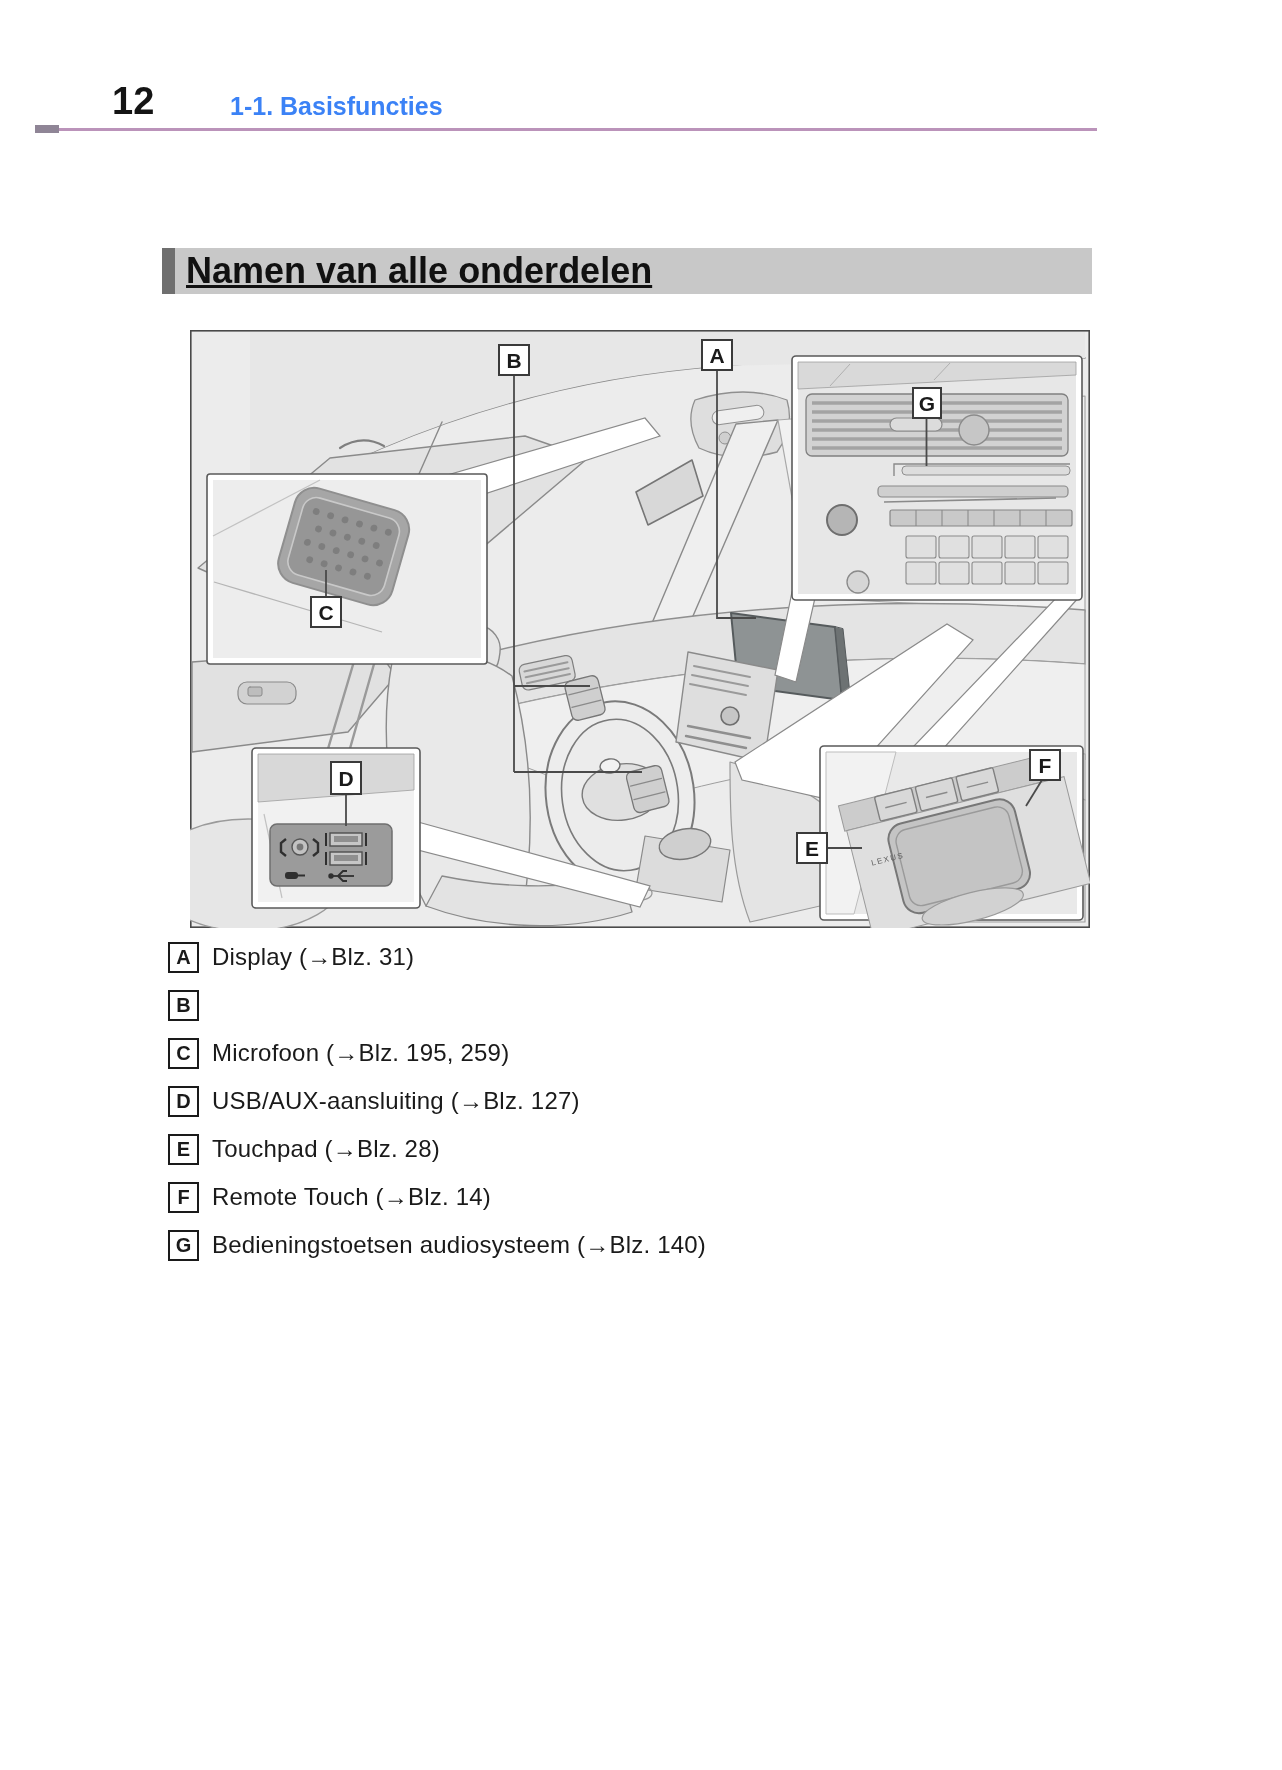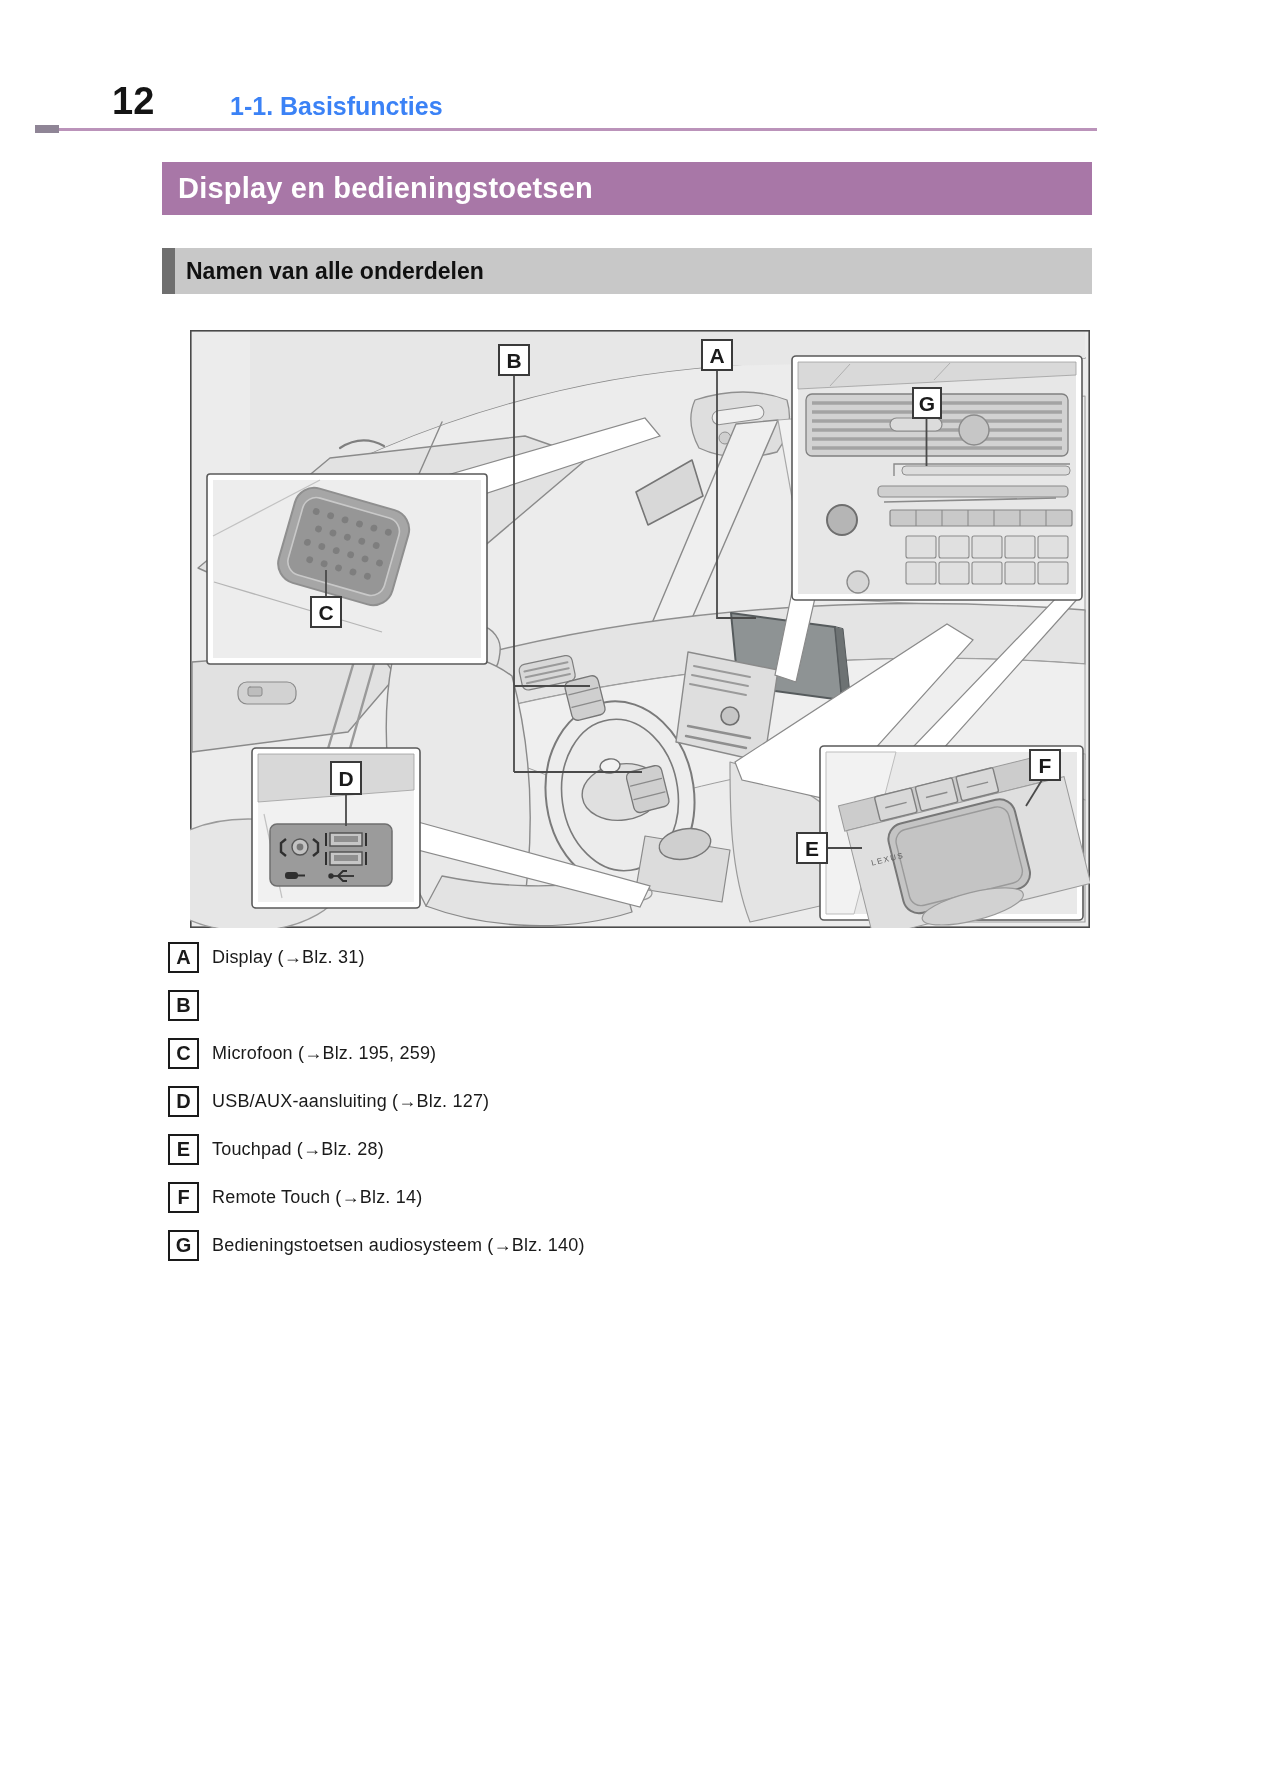--- a/index.html
+++ b/index.html
@@ -12,46 +12,43 @@
   .header-rule{position:absolute;left:35px;top:128px;width:1062px;height:3px;background:#bb93ba;}
   .header-accent{position:absolute;left:35px;top:125px;width:24px;height:8px;background:#8f8596;}
 
   
   .title-banner{position:absolute;left:162px;top:162px;width:930px;height:53px;background:#a877a7;
                 display:flex;align-items:center;}
   .title-banner span{color:#ffffff;font-size:29px;font-weight:bold;padding-left:16px;letter-spacing:.2px;}
   .subtitle-banner{position:absolute;left:162px;top:248px;width:930px;height:46px;background:#c8c8c8;
                 display:flex;align-items:center;}
   .subtitle-accent{position:absolute;left:0;top:0;width:13px;height:46px;background:#6f6f6f;}
-  .subtitle-banner span{color:#111;font-size:23px;font-weight:bold;padding-left:24px;}
+  .subtitle-banner span{color:#111;font-size:36px;font-weight:bold;padding-left:24px;text-decoration:underline;}
 
   
   .figure-wrap{position:absolute;left:190px;top:330px;width:900px;height:598px;}
   svg{display:block;}
 
   
   .legend{position:absolute;left:168px;top:942px;display:flex;flex-direction:column;row-gap:18px;}
   .legend-row{display:flex;align-items:center;height:30px;}
   .kbox{display:flex;align-items:center;justify-content:center;width:27px;height:27px;
         border:2.4px solid #1a1a1a;background:#fff;font-size:20px;font-weight:bold;flex:0 0 auto;}
-  .ltext{margin-left:13px;font-size:18px;color:#1a1a1a;white-space:nowrap;letter-spacing:.2px;}
+  .ltext{margin-left:13px;font-size:24px;color:#1a1a1a;white-space:nowrap;letter-spacing:.2px;}
 </style>
 </head>
 <body>
 
 <div class="page">
 
   <div class="page-number">12</div>
   <div class="section-title">1-1. Basisfuncties</div>
   <div class="header-rule"></div>
   <div class="header-accent"></div>
 
-  <div class="title-banner">
-    <span>Display en bedieningstoetsen</span>
-  </div>
 
   <div class="subtitle-banner">
     <div class="subtitle-accent"></div>
     <span>Namen van alle onderdelen</span>
   </div>
 
   <div class="figure-wrap">
   <svg width="900" height="598" viewBox="0 0 900 598">
 
     <rect x="0.8" y="0.8" width="898.4" height="596.4" fill="#ececec" stroke="#4a4a4a" stroke-width="1.6"></rect>

